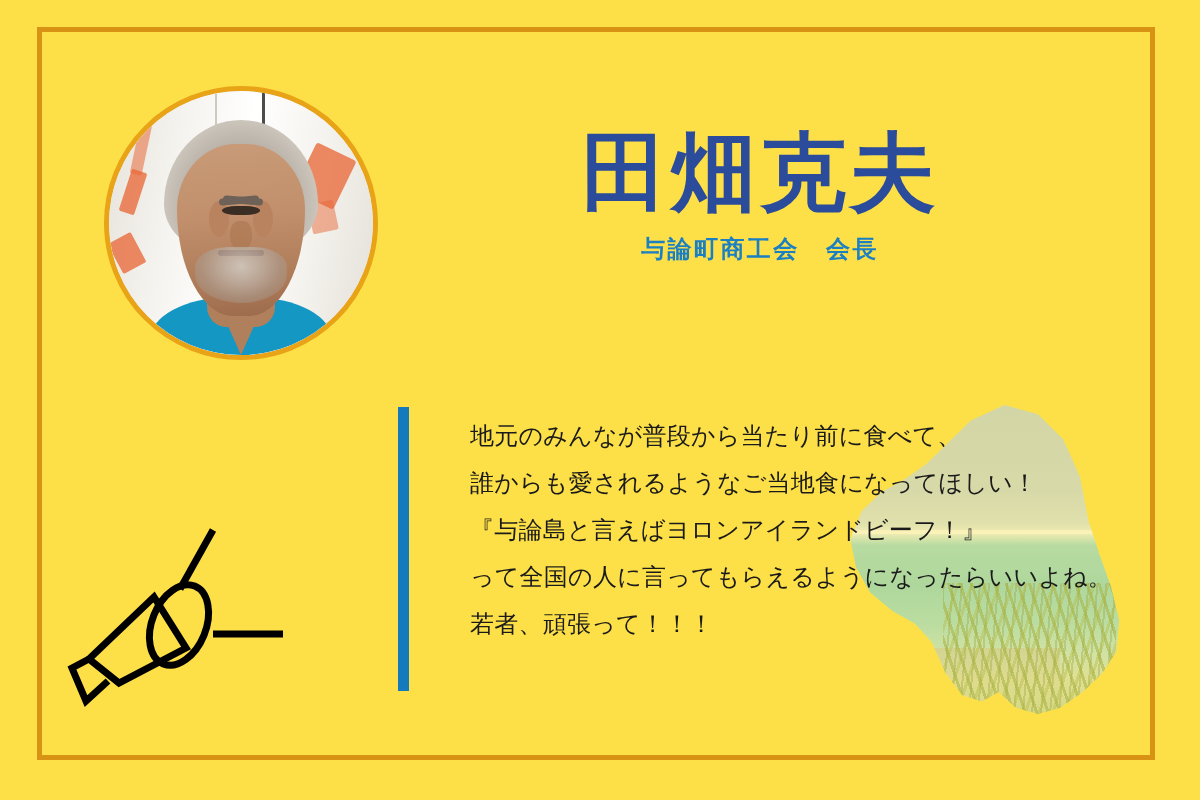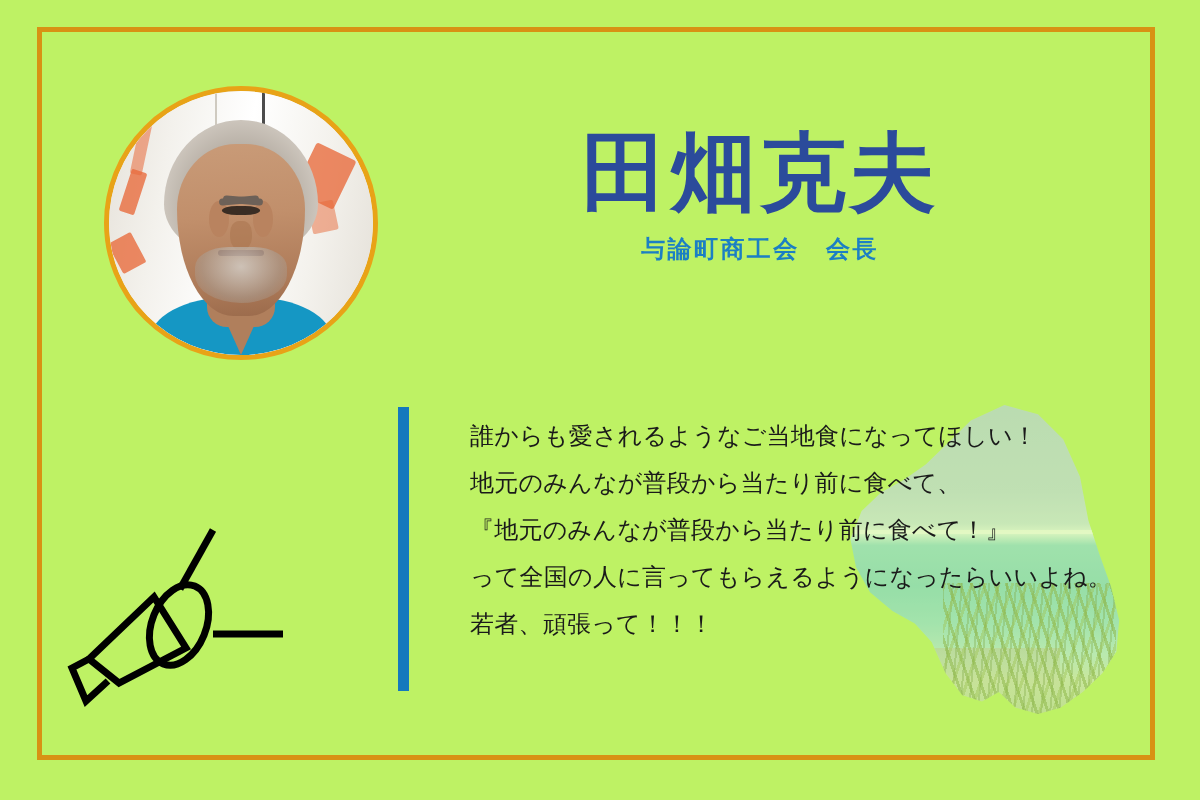--- a/index.html
+++ b/index.html
@@ -8,21 +8,21 @@
     background: #ffffff;
   }
   body {
     font-family: "Liberation Sans", "DejaVu Sans", sans-serif;
   }
 
   .poster {
     position: relative;
     width: 1200px;
     height: 800px;
-    background: #bef264;
+    background: #fde047;
     overflow: hidden;
   }
 
   
   .frame {
     position: absolute;
     left: 37px;
     top: 27px;
     width: 1118px;
     height: 733px;
@@ -307,20 +307,20 @@
     <div class="island-shape">
       <div class="island-foam"></div>
       <div class="island-sand"></div>
       <div class="island-grass"></div>
     </div>
   </div>
 
   <div class="quote-bar"></div>
 
   <div class="quote">
+    <div class="quote-line">地元のみんなが普段から当たり前に食べて、</div>
     <div class="quote-line">誰からも愛されるようなご当地食になってほしい！</div>
-    <div class="quote-line">地元のみんなが普段から当たり前に食べて、</div>
-    <div class="quote-line">『地元のみんなが普段から当たり前に食べて！』</div>
+    <div class="quote-line">『与論島と言えばヨロンアイランドビーフ！』</div>
     <div class="quote-line">って全国の人に言ってもらえるようになったらいいよね。</div>
     <div class="quote-line">若者、頑張って！！！</div>
   </div>
 
 </div>
 
 </body></html>

